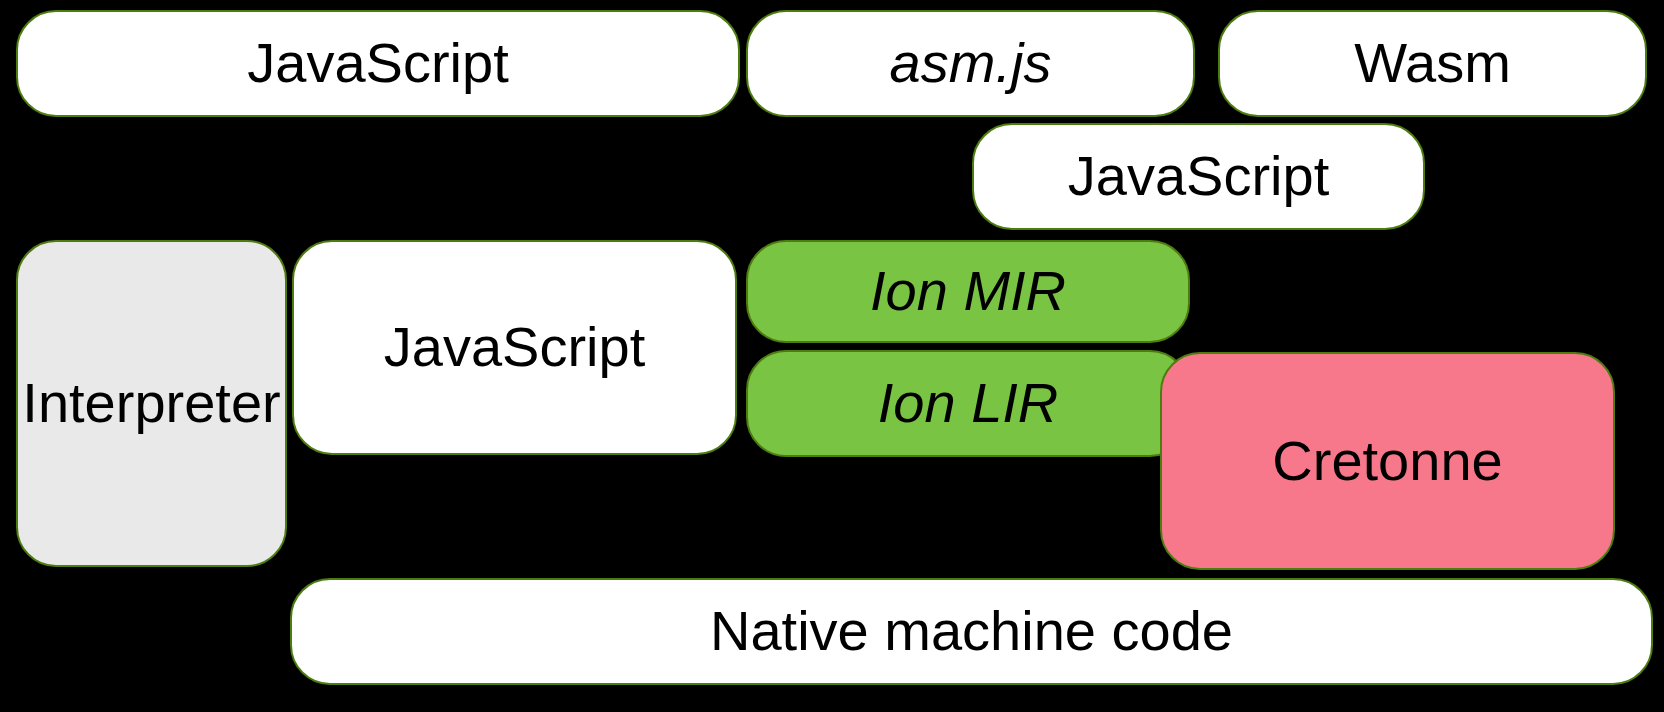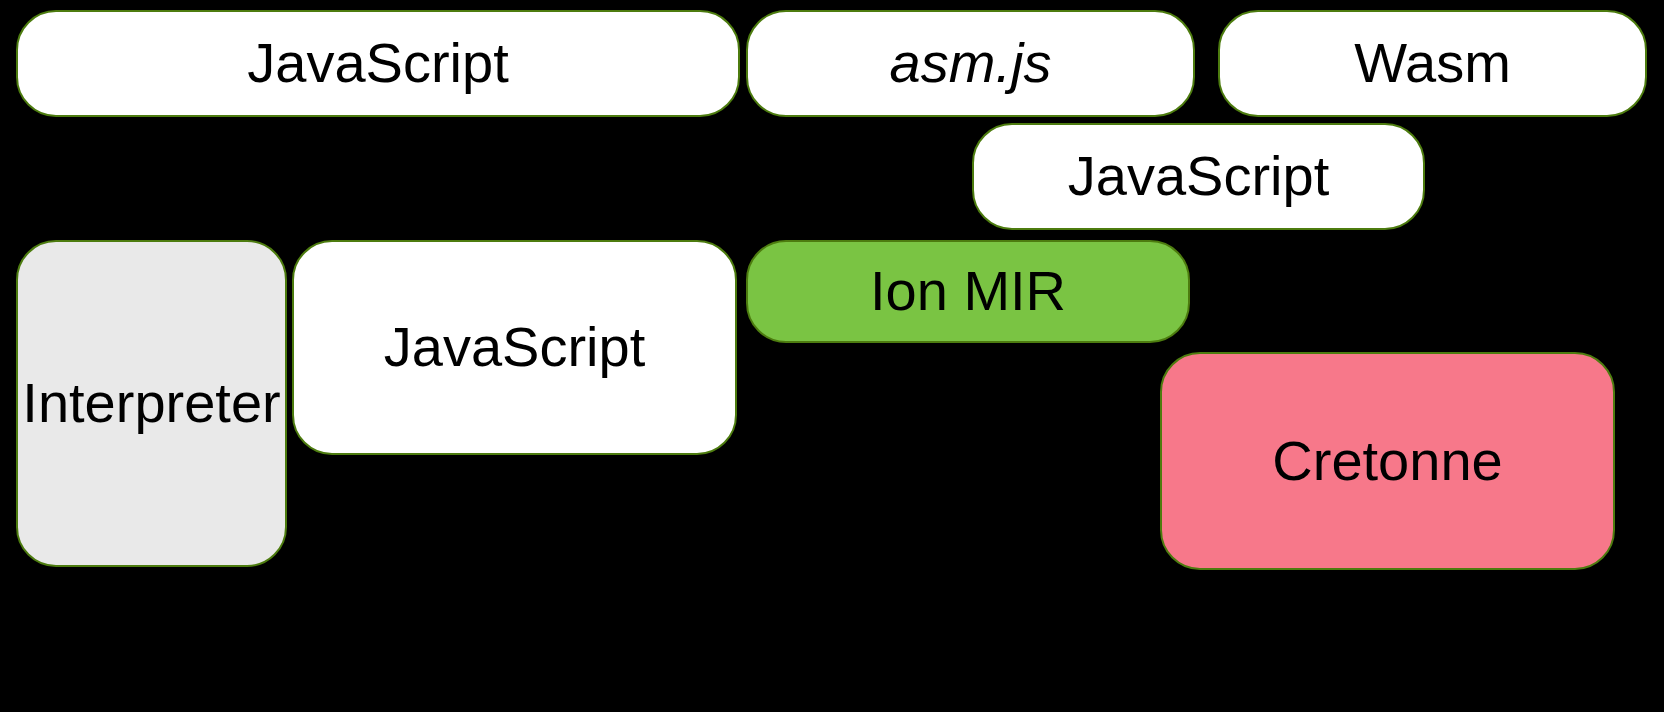--- a/index.html
+++ b/index.html
@@ -23,21 +23,21 @@
     display: flex;
     align-items: center;
     justify-content: center;
     text-align: center;
     font-size: 56px;
     line-height: 1.22;
     border: 2px solid #4d7c0f;
     box-sizing: border-box;
   }
   .box.gray  { background: var(--gray,  #e9e9e9); }
-  .box.green { background: var(--green, #7ac443); }
+  .box.green { background: var(--green, #7ac443); font-style: italic; }
   .box.pink  { background: var(--pink,  #f7788a); }
 
   
   #box-javascript { left: 16px;   top: 10px;  width: 724px;  height: 107px; }
   #box-asmjs      { left: 746px;  top: 10px;  width: 449px;  height: 107px; font-style: italic; }
   #box-wasm       { left: 1218px; top: 10px;  width: 429px;  height: 107px; }
 
   
   #box-bytecode    { left: 16px;  top: 123px; width: 950px;  height: 107px; }
   #box-baldrmonkey { left: 972px; top: 123px; width: 453px;  height: 107px; }
@@ -84,20 +84,26 @@
   <div class="box two-line" id="box-baseline">
     <div>
       <span>JavaScript</span>
     </div>
   </div>
 
   <div class="box green" id="box-ion-mir">
     <span>Ion MIR</span>
   </div>
 
+  <div class="box green" id="box-ion-lir">
+    <span>Ion LIR</span>
+  </div>
 
   <div class="box pink" id="box-cretonne">
     <span>Cretonne</span>
   </div>
 
 
+  <div class="box" id="box-native">
+    <span>Native machine code</span>
+  </div>
 
 </div>
 
 </body></html>

